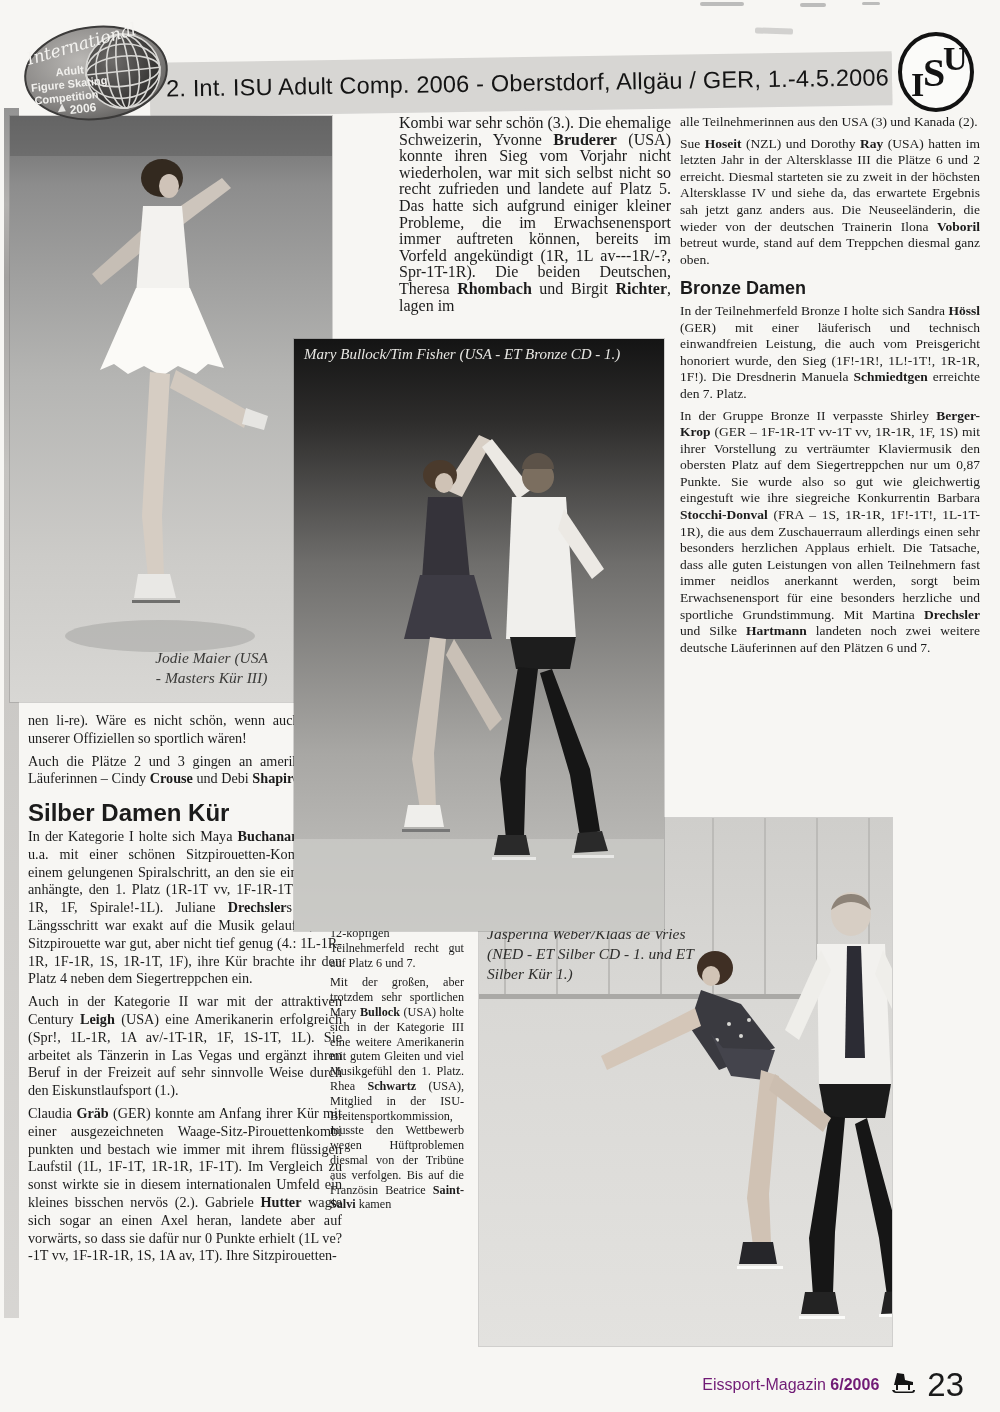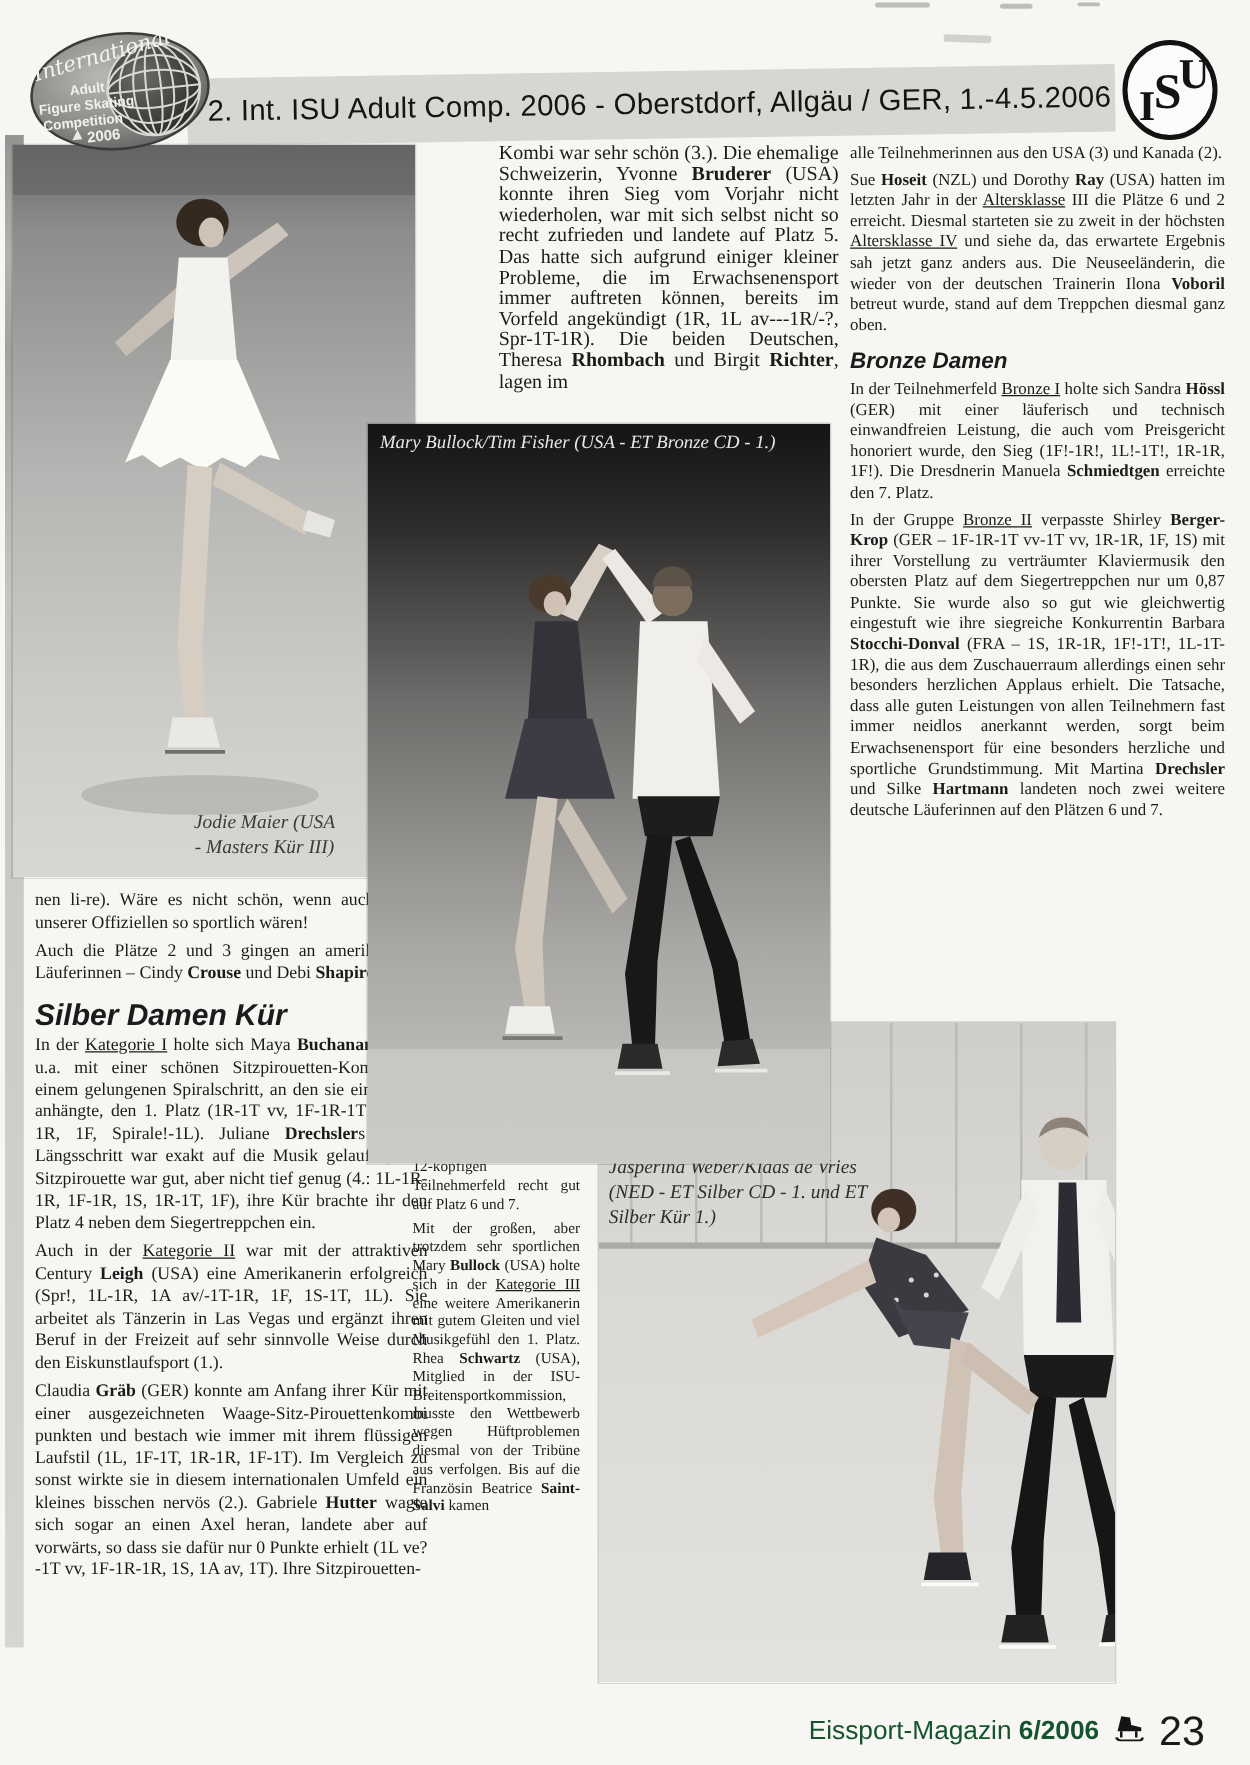--- a/index.html
+++ b/index.html
@@ -30,26 +30,26 @@
     color:#e9e8e4;font-size:15px;z-index:2;}
   .cap-bottom{position:absolute;left:8px;top:106px;width:225px;color:#2e2e2c;font-size:15.5px;z-index:2;}
   
   .col{position:absolute;text-align:justify;overflow:hidden;}
   .col p{margin:0 0 5px 0;hyphens:auto;-webkit-hyphens:auto;}
   .col-mid-top{left:399px;top:115px;width:272px;height:230px;font-size:16px;line-height:16.6px;}
   .col-right{left:680px;top:114px;width:300px;height:704px;font-size:13.5px;line-height:16.6px;}
   .col-left{left:28px;top:712px;width:314px;height:650px;font-size:14.2px;line-height:17.8px;}
   .col-mid-bottom{left:330px;top:926px;width:134px;height:428px;font-size:12.2px;line-height:14.8px;}
   .subhead{font-family:"Liberation Sans", sans-serif;font-weight:bold;font-size:18px;
-    margin:12px 0 6px 0;text-align:left;font-style:italic;}
-  .b{font-weight:bold;} .u{text-decoration:underline;}
+    margin:12px 0 6px 0;text-align:left;}
+  .b{font-weight:bold;} .u{}
   
   .footer{position:absolute;right:36px;top:1366px;display:flex;align-items:center;gap:9px;
     font-family:"Liberation Sans", sans-serif;z-index:5;}
-  .footer .mag{font-size:21px;color:#14532d;}
+  .footer .mag{font-size:16px;color:#701a75;}
   .footer .mag .b{font-weight:bold;}
   .footer .pagenum{font-size:33px;font-weight:normal;color:#1a1a1a;}
 </style>
 </head>
 <body>
 
 <div class="page">
 
   <div class="scan-edge"></div>
   <div class="mark" style="left:700px;top:2px;width:44px;height:4px;"></div>

